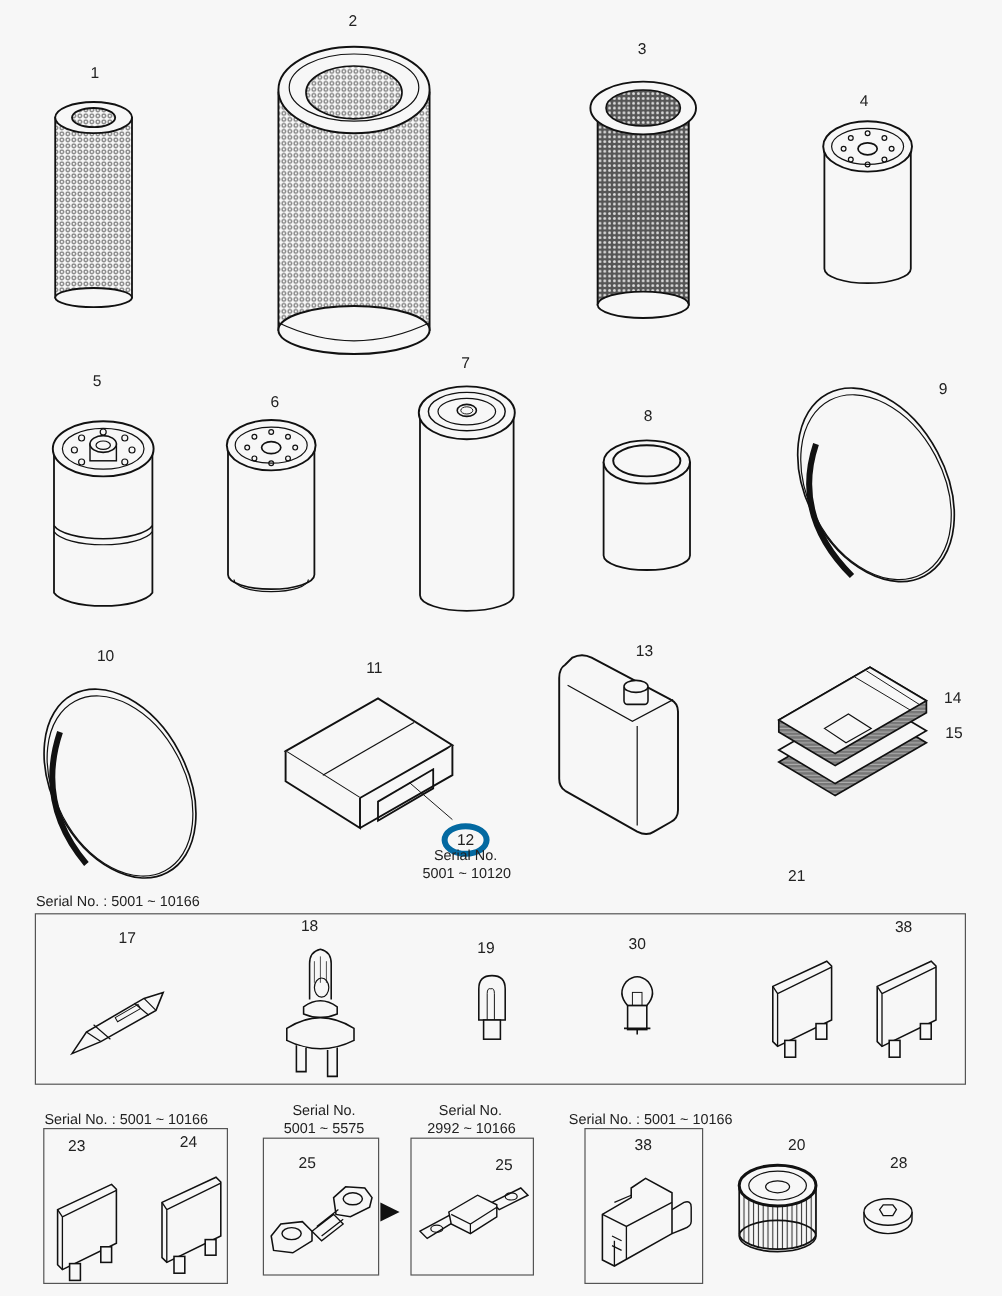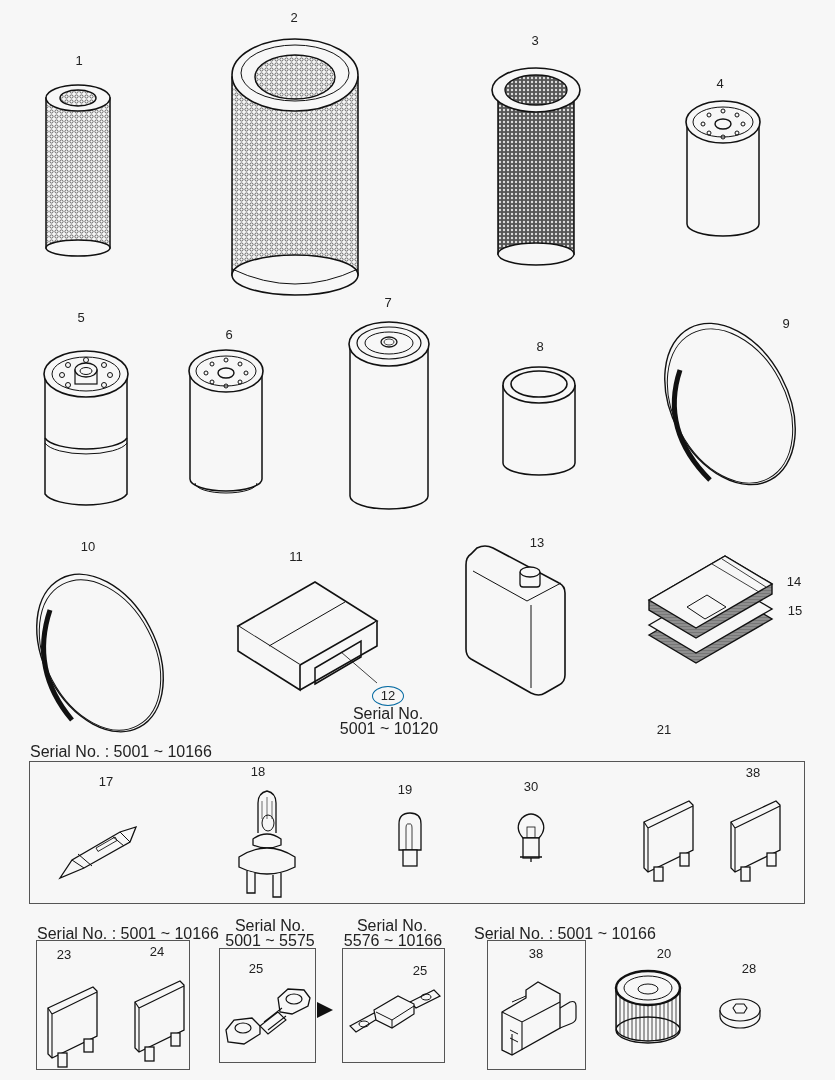--- a/index.html
+++ b/index.html
@@ -1,22 +1,22 @@
 <!DOCTYPE html>
 <html><head>
 <meta charset="utf-8">
 <style>
   html,body{margin:0;padding:0;}
   body{width:835px;height:1080px;background:#f7f7f7;position:relative;overflow:hidden;font-family:"Liberation Sans",sans-serif;color:#222;}
   .lbl{position:absolute;font-size:13px;line-height:14px;color:#222;text-align:center;white-space:nowrap;transform:translateX(-50%);}
-  .ser{position:absolute;font-size:16px;line-height:15px;color:#222;white-space:nowrap;}
+  .ser{position:absolute;font-size:12px;line-height:15px;color:#222;white-space:nowrap;}
   .ser.c{text-align:center;transform:translateX(-50%);}
   .box{position:absolute;border:1px solid #555;box-sizing:border-box;}
   svg.part{position:absolute;overflow:visible;}
-  .circ{position:absolute;border:1px solid #0369a1;border-radius:50%;width:30px;height:18px;font-size:13px;line-height:18px;text-align:center;transform:translateX(-50%);}
+  .circ{position:absolute;border:5px solid #0369a1;border-radius:50%;width:30px;height:18px;font-size:13px;line-height:18px;text-align:center;transform:translateX(-50%);}
 </style>
 </head>
 <body>
 
 <div class="lbl" style="left:79px;top:54px">1</div>
 <svg class="part" style="left:44px;top:84px" width="70" height="175" viewBox="0 0 70 175">
   <defs>
       <pattern id="mesh" width="5" height="5" patternUnits="userSpaceOnUse">
         <circle cx="2.5" cy="2.5" r="1.6" fill="none" stroke="#333" stroke-width="0.7"></circle>
       </pattern>
@@ -133,21 +133,21 @@
   <path d="M20 50 Q0 110 50 160" fill="none" stroke="#111" stroke-width="5"></path>
 </svg>
 
 <div class="lbl" style="left:88px;top:540px">10</div>
 <svg class="part" style="left:32px;top:570px" width="138" height="166" viewBox="0 0 138 166">
   <ellipse cx="68" cy="83" rx="56" ry="84" transform="rotate(-28 68 83)" fill="none" stroke="#111" stroke-width="1.4"></ellipse>
   <ellipse cx="68" cy="85" rx="54" ry="80" transform="rotate(-28 68 85)" fill="none" stroke="#111" stroke-width="1"></ellipse>
   <path d="M18 40 Q-2 100 40 150" fill="none" stroke="#111" stroke-width="5"></path>
 </svg>
 
-<div class="lbl" style="left:296px;top:550px">11</div>
+<div class="lbl" style="left:312px;top:550px">11</div>
 <svg class="part" style="left:237px;top:581px" width="142" height="110" viewBox="0 0 142 110">
   <path d="M1 45 L78 1 L140 40 L63 84 Z" fill="#f7f7f7" stroke="#111" stroke-width="1.6"></path>
   <path d="M1 45 V70 L63 109 V84" fill="#f7f7f7" stroke="#111" stroke-width="1.6"></path>
   <path d="M63 109 L140 65 V40" fill="#f7f7f7" stroke="#111" stroke-width="1.6"></path>
   <path d="M32 65 L108 21" stroke="#111" stroke-width="1"></path>
   <path d="M78 103 L124 76 V60 L78 87 Z" fill="none" stroke="#111" stroke-width="1.5"></path>
   <path d="M104 71 L140 102" stroke="#111" stroke-width="0.8"></path>
 </svg>
 <div class="circ" style="left:388px;top:686px">12</div>
 <div class="ser c" style="left:388px;top:706px">Serial No.</div>
@@ -256,21 +256,21 @@
   <ellipse cx="19" cy="40" rx="8" ry="5" fill="none" stroke="#111" stroke-width="1.2"></ellipse>
   <path d="M54 10 L64 1 L80 2 L86 10 L84 18 L68 26 L56 24 Z" fill="#f7f7f7" stroke="#111" stroke-width="1.3"></path>
   <ellipse cx="70" cy="11" rx="8" ry="5" fill="none" stroke="#111" stroke-width="1.2"></ellipse>
   <path d="M36 38 L54 24 L62 32 L44 46 Z M40 34 L58 20 M44 42 L62 28" fill="#f7f7f7" stroke="#111" stroke-width="1.1"></path>
 </svg>
 <svg class="part" style="left:316px;top:1001px" width="18" height="18" viewBox="0 0 18 18">
   <path d="M1 1 L17 9 L1 17 Z" fill="#111"></path>
 </svg>
 
 <div class="ser c" style="left:392px;top:918px">Serial No.</div>
-<div class="ser c" style="left:393px;top:933px">5576 ~ 10166</div>
+<div class="ser c" style="left:393px;top:933px">2992 ~ 10166</div>
 <div class="box" style="left:342px;top:948px;width:103px;height:115px"></div>
 <div class="lbl" style="left:420px;top:964px">25</div>
 <svg class="part" style="left:348px;top:990px" width="92" height="48" viewBox="0 0 92 48">
   <path d="M2 36 L28 22 L34 26 L8 42 Z" fill="#f7f7f7" stroke="#111" stroke-width="1.2"></path>
   <ellipse cx="16" cy="34" rx="5" ry="3" fill="none" stroke="#111" stroke-width="1"></ellipse>
   <path d="M62 12 L86 0 L92 6 L68 18 Z" fill="#f7f7f7" stroke="#111" stroke-width="1.2"></path>
   <ellipse cx="78" cy="7" rx="5" ry="3" fill="none" stroke="#111" stroke-width="1"></ellipse>
   <path d="M26 20 L50 6 L66 14 L66 24 L44 38 L28 30 Z" fill="#f7f7f7" stroke="#111" stroke-width="1.2"></path>
   <path d="M28 22 L44 30 L66 16 M44 30 V38" fill="none" stroke="#111" stroke-width="1"></path>
 </svg>

